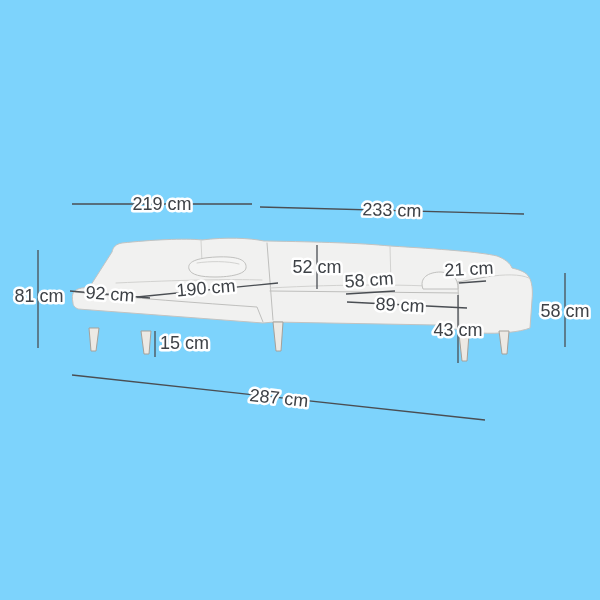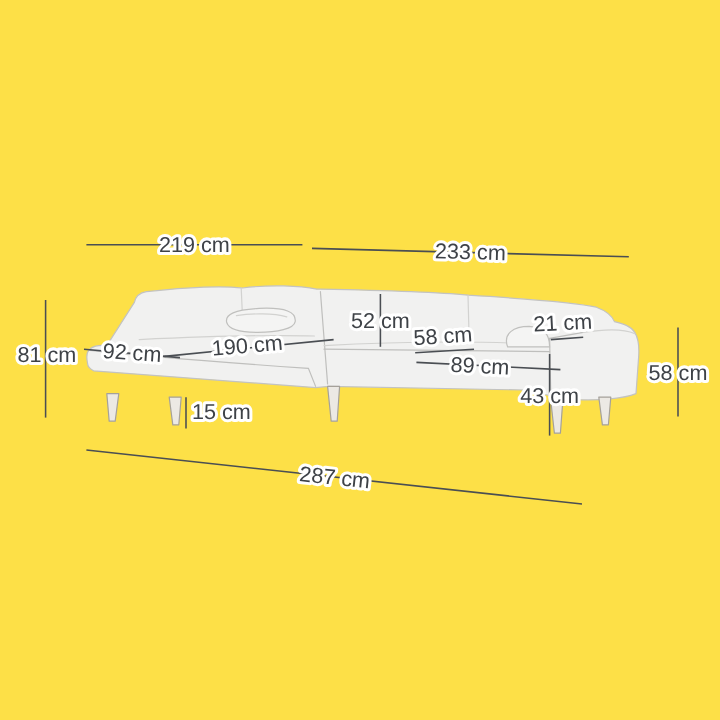--- a/index.html
+++ b/index.html
@@ -7,21 +7,21 @@
     padding: 0;
     background: #ffffff;
     width: 600px;
     height: 600px;
     overflow: hidden;
   }
   .stage {
     position: relative;
     width: 600px;
     height: 600px;
-    background: #fde047;
+    background: #7dd3fc;
   }
   svg { display: block; }
 
   
   .dim-line {
     stroke: #4a4e53;
     stroke-width: 1.3;
     fill: none;
     stroke-linecap: butt;
   }

